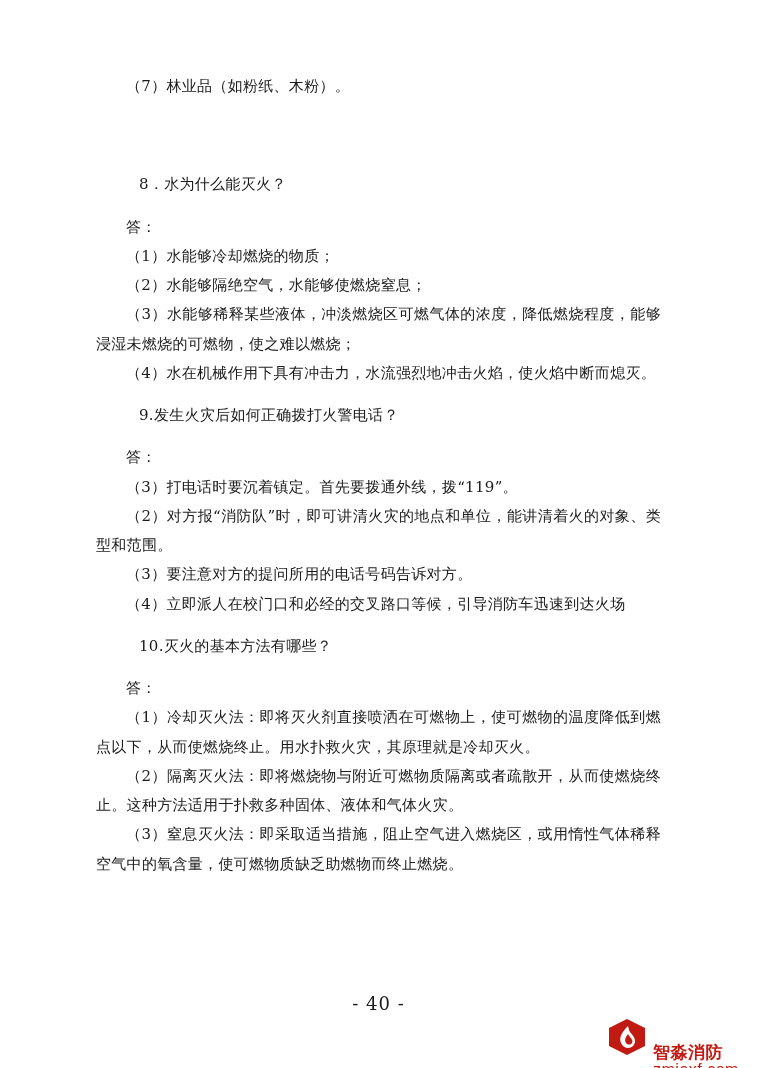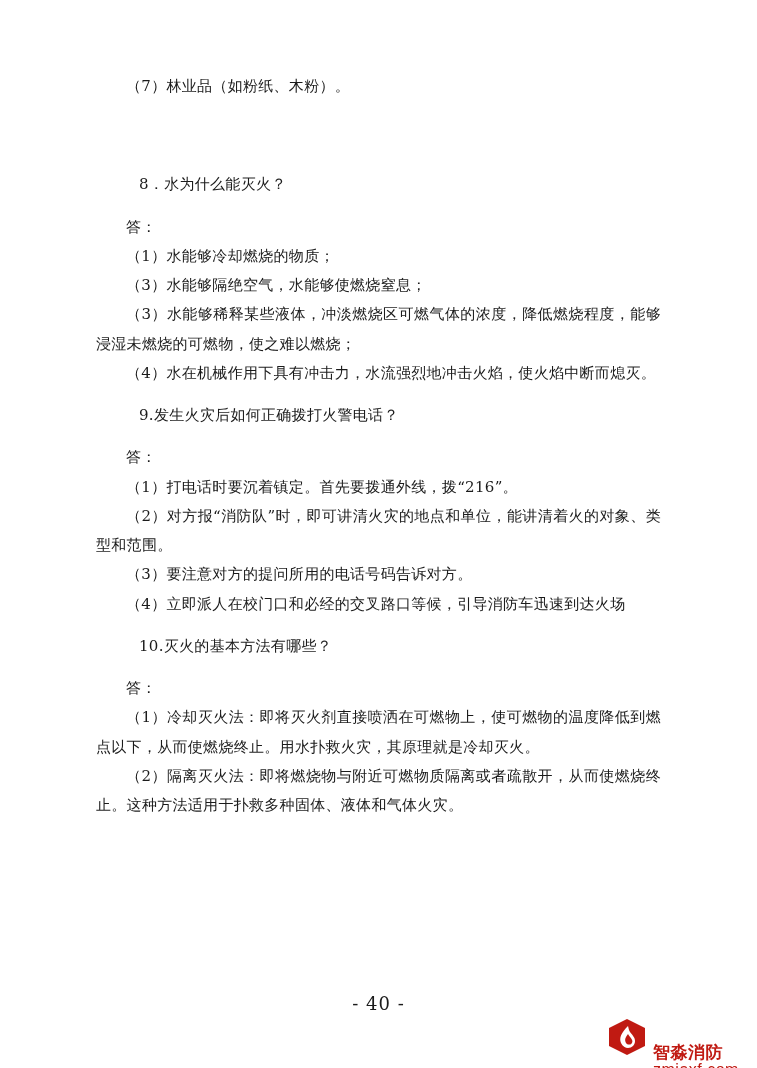--- a/index.html
+++ b/index.html
@@ -94,35 +94,36 @@
 
   <div class="doc-body">
 
     <p class="para">（7）林业品（如粉纸、木粉）。</p>
 
     <div class="gap-lg"></div>
 
     <p class="q">8．水为什么能灭火？</p>
     <p class="ans">答：</p>
     <p class="para">（1）水能够冷却燃烧的物质；</p>
-    <p class="para">（3）水能够隔绝空气，水能够使燃烧窒息；</p>
+    <p class="para">（2）水能够隔绝空气，水能够使燃烧窒息；</p>
     <p class="para">（3）水能够稀释某些液体，冲淡燃烧区可燃气体的浓度，降低燃烧程度，能够浸湿未燃烧的可燃物，使之难以燃烧；</p>
     <p class="para">（4）水在机械作用下具有冲击力，水流强烈地冲击火焰，使火焰中断而熄灭。</p>
 
     <p class="q">9.发生火灾后如何正确拨打火警电话？</p>
     <p class="ans">答：</p>
-    <p class="para">（1）打电话时要沉着镇定。首先要拨通外线，拨“216”。</p>
+    <p class="para">（3）打电话时要沉着镇定。首先要拨通外线，拨“119”。</p>
     <p class="para">（2）对方报“消防队”时，即可讲清火灾的地点和单位，能讲清着火的对象、类型和范围。</p>
     <p class="para">（3）要注意对方的提问所用的电话号码告诉对方。</p>
     <p class="para">（4）立即派人在校门口和必经的交叉路口等候，引导消防车迅速到达火场</p>
 
     <p class="q">10.灭火的基本方法有哪些？</p>
     <p class="ans">答：</p>
     <p class="para">（1）冷却灭火法：即将灭火剂直接喷洒在可燃物上，使可燃物的温度降低到燃点以下，从而使燃烧终止。用水扑救火灾，其原理就是冷却灭火。</p>
     <p class="para">（2）隔离灭火法：即将燃烧物与附近可燃物质隔离或者疏散开，从而使燃烧终止。这种方法适用于扑救多种固体、液体和气体火灾。</p>
+    <p class="para">（3）窒息灭火法：即采取适当措施，阻止空气进入燃烧区，或用惰性气体稀释空气中的氧含量，使可燃物质缺乏助燃物而终止燃烧。</p>
 
   </div>
 
   <div class="page-number">- 40 -</div>
 
   <div class="watermark">
     <span class="wm-logo">
       <svg width="40" height="40" viewBox="0 0 40 40" xmlns="http://www.w3.org/2000/svg">
         <polygon points="20,2 38,11 38,29 20,38 2,29 2,11" fill="#c01a12"></polygon>
         <path d="M21 9 C14 16 12 21 14 26 C15.5 29.5 18.5 31 21 31 C25 31 28 28 28 24 C28 20 25 18 23 15 C22 13.5 21.5 11 21 9 Z" fill="#ffffff"></path>

